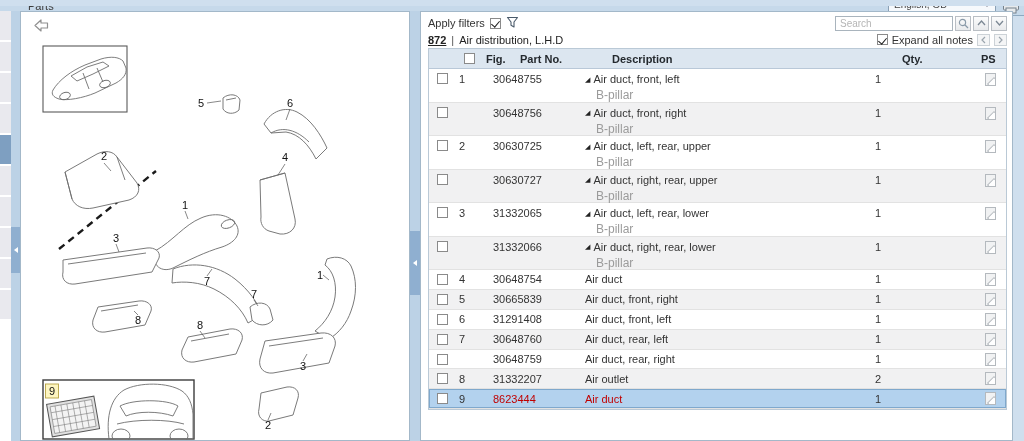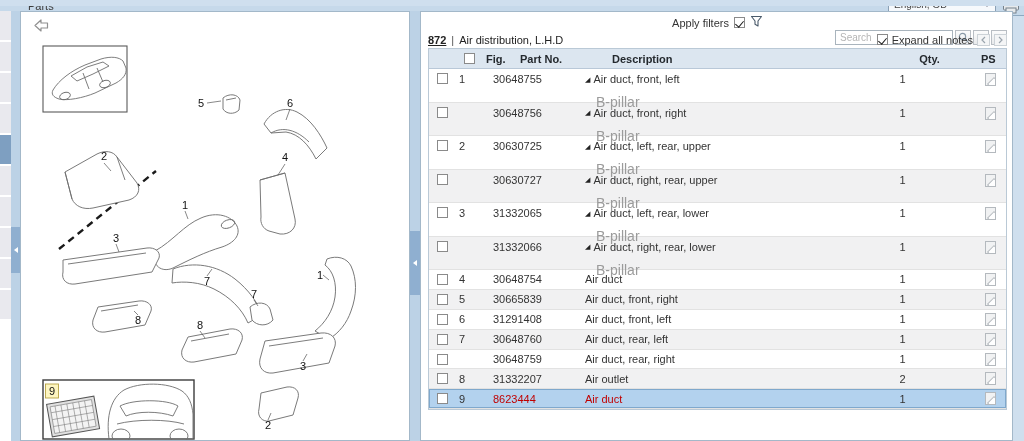--- a/index.html
+++ b/index.html
@@ -45,21 +45,21 @@
   .frame { fill:none; stroke:#5a5a5a; stroke-width:1.1; }
   .frame2 { fill:none; stroke:#3c3c3c; stroke-width:1.4; }
   .grid line { stroke:#777; stroke-width:0.55; }
   .callout { font-size:11px; fill:#111; text-anchor:middle; }
   .callout-box { fill:#fdf5c0; stroke:#b7a243; stroke-width:0.9; }
 
   
   .table-panel { position:absolute; left:420px; top:11px; width:593px; height:430px;
     background:#fff; border:1px solid var(--panel_border, #a3b8c9); font-size:11px; color:#333; }
   .tp-toolbar { position:absolute; left:7px; top:3px; right:5px; height:16px;
-    display:flex; align-items:center;flex-direction:column; }
+    display:flex; align-items:center; }
   .apply-wrap { display:flex; align-items:center; gap:5px; }
   .search-wrap { margin-left:auto; display:flex; align-items:center; gap:2px; }
   .search-input { width:118px; height:15px; border:1px solid #a9b4bd; font-size:10px;
     padding:0 4px; color:#444; font-family:"Liberation Sans", sans-serif; }
   .search-input::placeholder { color:#b5b5b5; }
   .tbtn { width:16px; height:15px; border:1px solid #b9bec4;
     background:linear-gradient(#fcfcfc,#e8eaec); display:flex; align-items:center; justify-content:center; }
   .tp-titlebar { position:absolute; left:7px; top:20px; right:5px; height:15px;
     display:flex; align-items:center; gap:5px; }
   .group-number { font-weight:bold; text-decoration:underline; color:#222; }
@@ -85,26 +85,26 @@
   .trow.two { height:33.5px; align-items:flex-start; }
   .trow.two > * { margin-top:4px; }
   .trow.alt { background: var(--row_alt_bg, #f1f1f2); }
   .trow.hl { background: var(--highlight_row_bg, #b3d2ee);
     box-shadow: inset 0 0 0 1px #7fa8cc; }
   .trow.hl .c-part, .trow.hl .desc-text { color: var(--highlight_text, #c00000); font-weight:normal; }
   .c-check { width:26px; display:flex; justify-content:center; flex:none; }
   .c-fig   { width:38px; padding-left:4px; flex:none; }
   .c-part  { width:92px; flex:none; }
   .c-desc  { width:290px; flex:none; }
-  .c-qty   { width:55px; text-align:center; flex:none; }
+  .c-qty   { width:55px; flex:none; }
   .c-ps    { width:78px; display:flex; justify-content:flex-end; padding-right:12px; flex:none; }
   .thead .c-ps { justify-content:flex-start; padding-left:24px; }
   .desc-line1 { display:flex; align-items:center; gap:3px; }
   .expand-marker { font-size:7px; color:#222; line-height:1; }
-  .desc-note { display:block; margin-left:11px; margin-top:9px; font-size:14px;
+  .desc-note { display:block; margin-left:11px; margin-top:3px; font-size:12px;
     color: var(--note_text, #9b9b9b); }
   .ps-icon { position:relative; width:11px; height:13px; background:#f1f2f3;
     border:1px solid #b4b9be; overflow:hidden; }
   .ps-icon::after { content:''; position:absolute; right:-4px; bottom:-4px; width:8px; height:8px;
     background:#fff; border:1px solid #b4b9be; transform:rotate(45deg); }
 </style>
 </head>
 <body>
 
 <div class="topbar">

